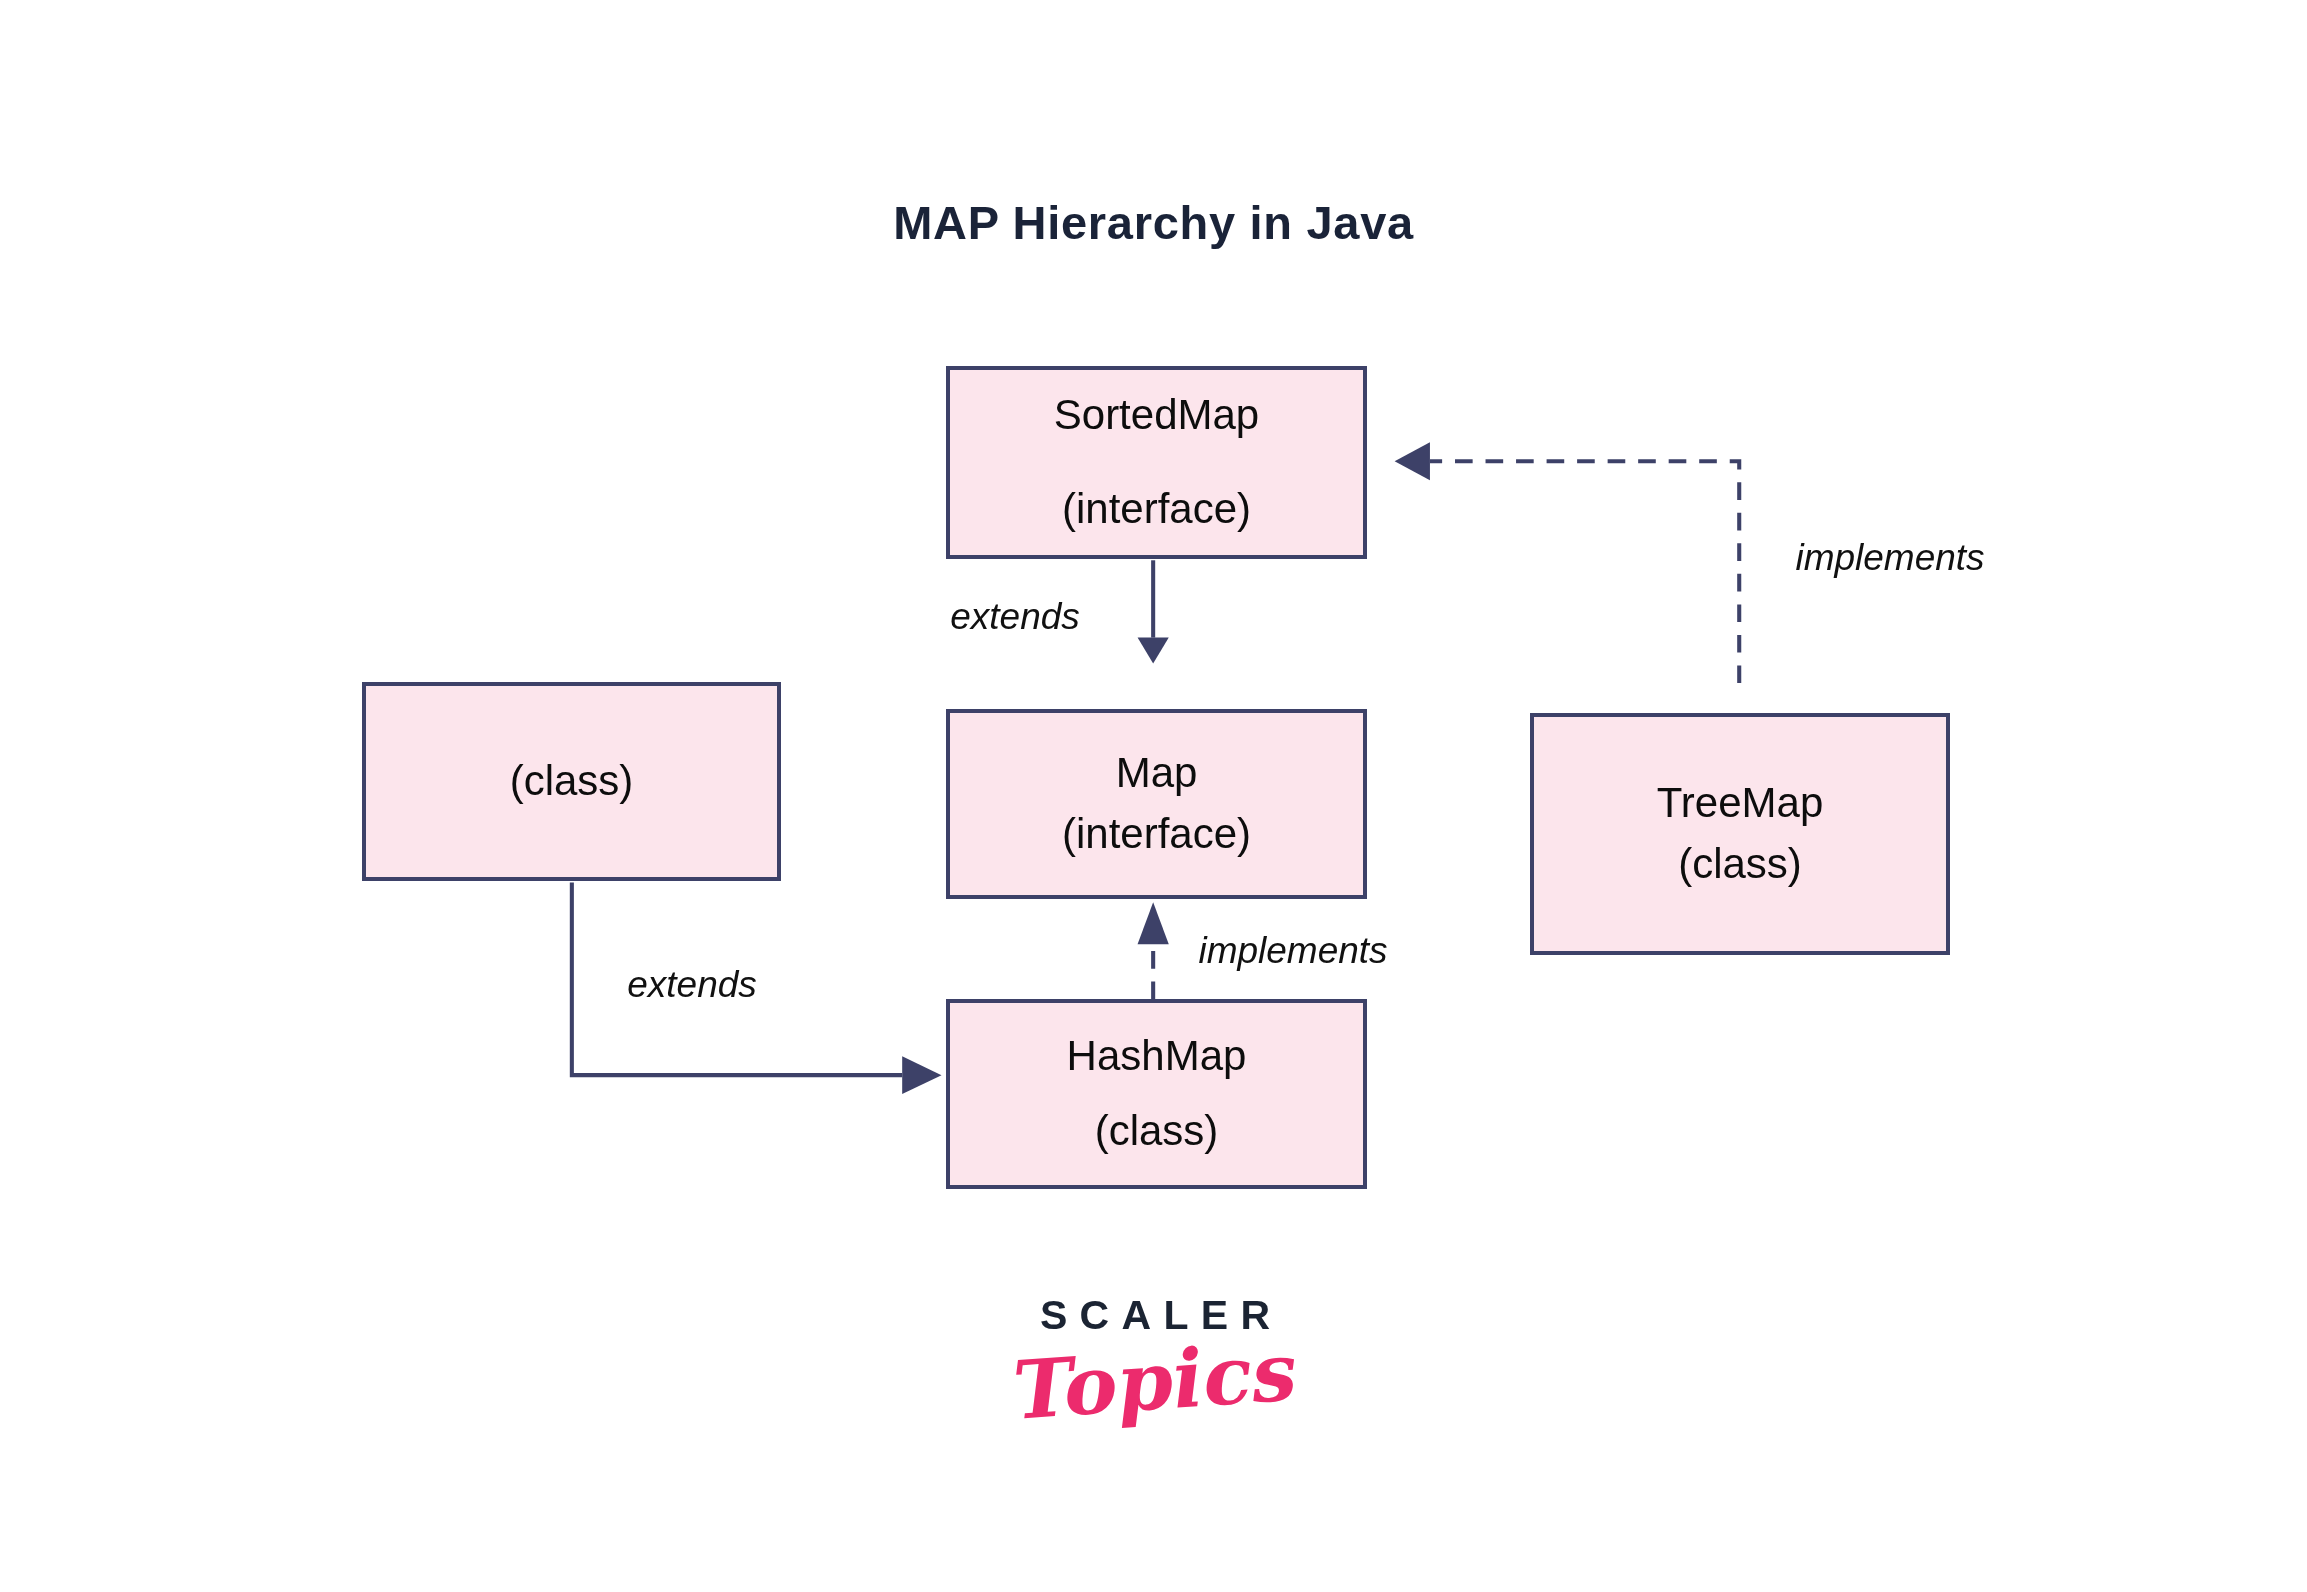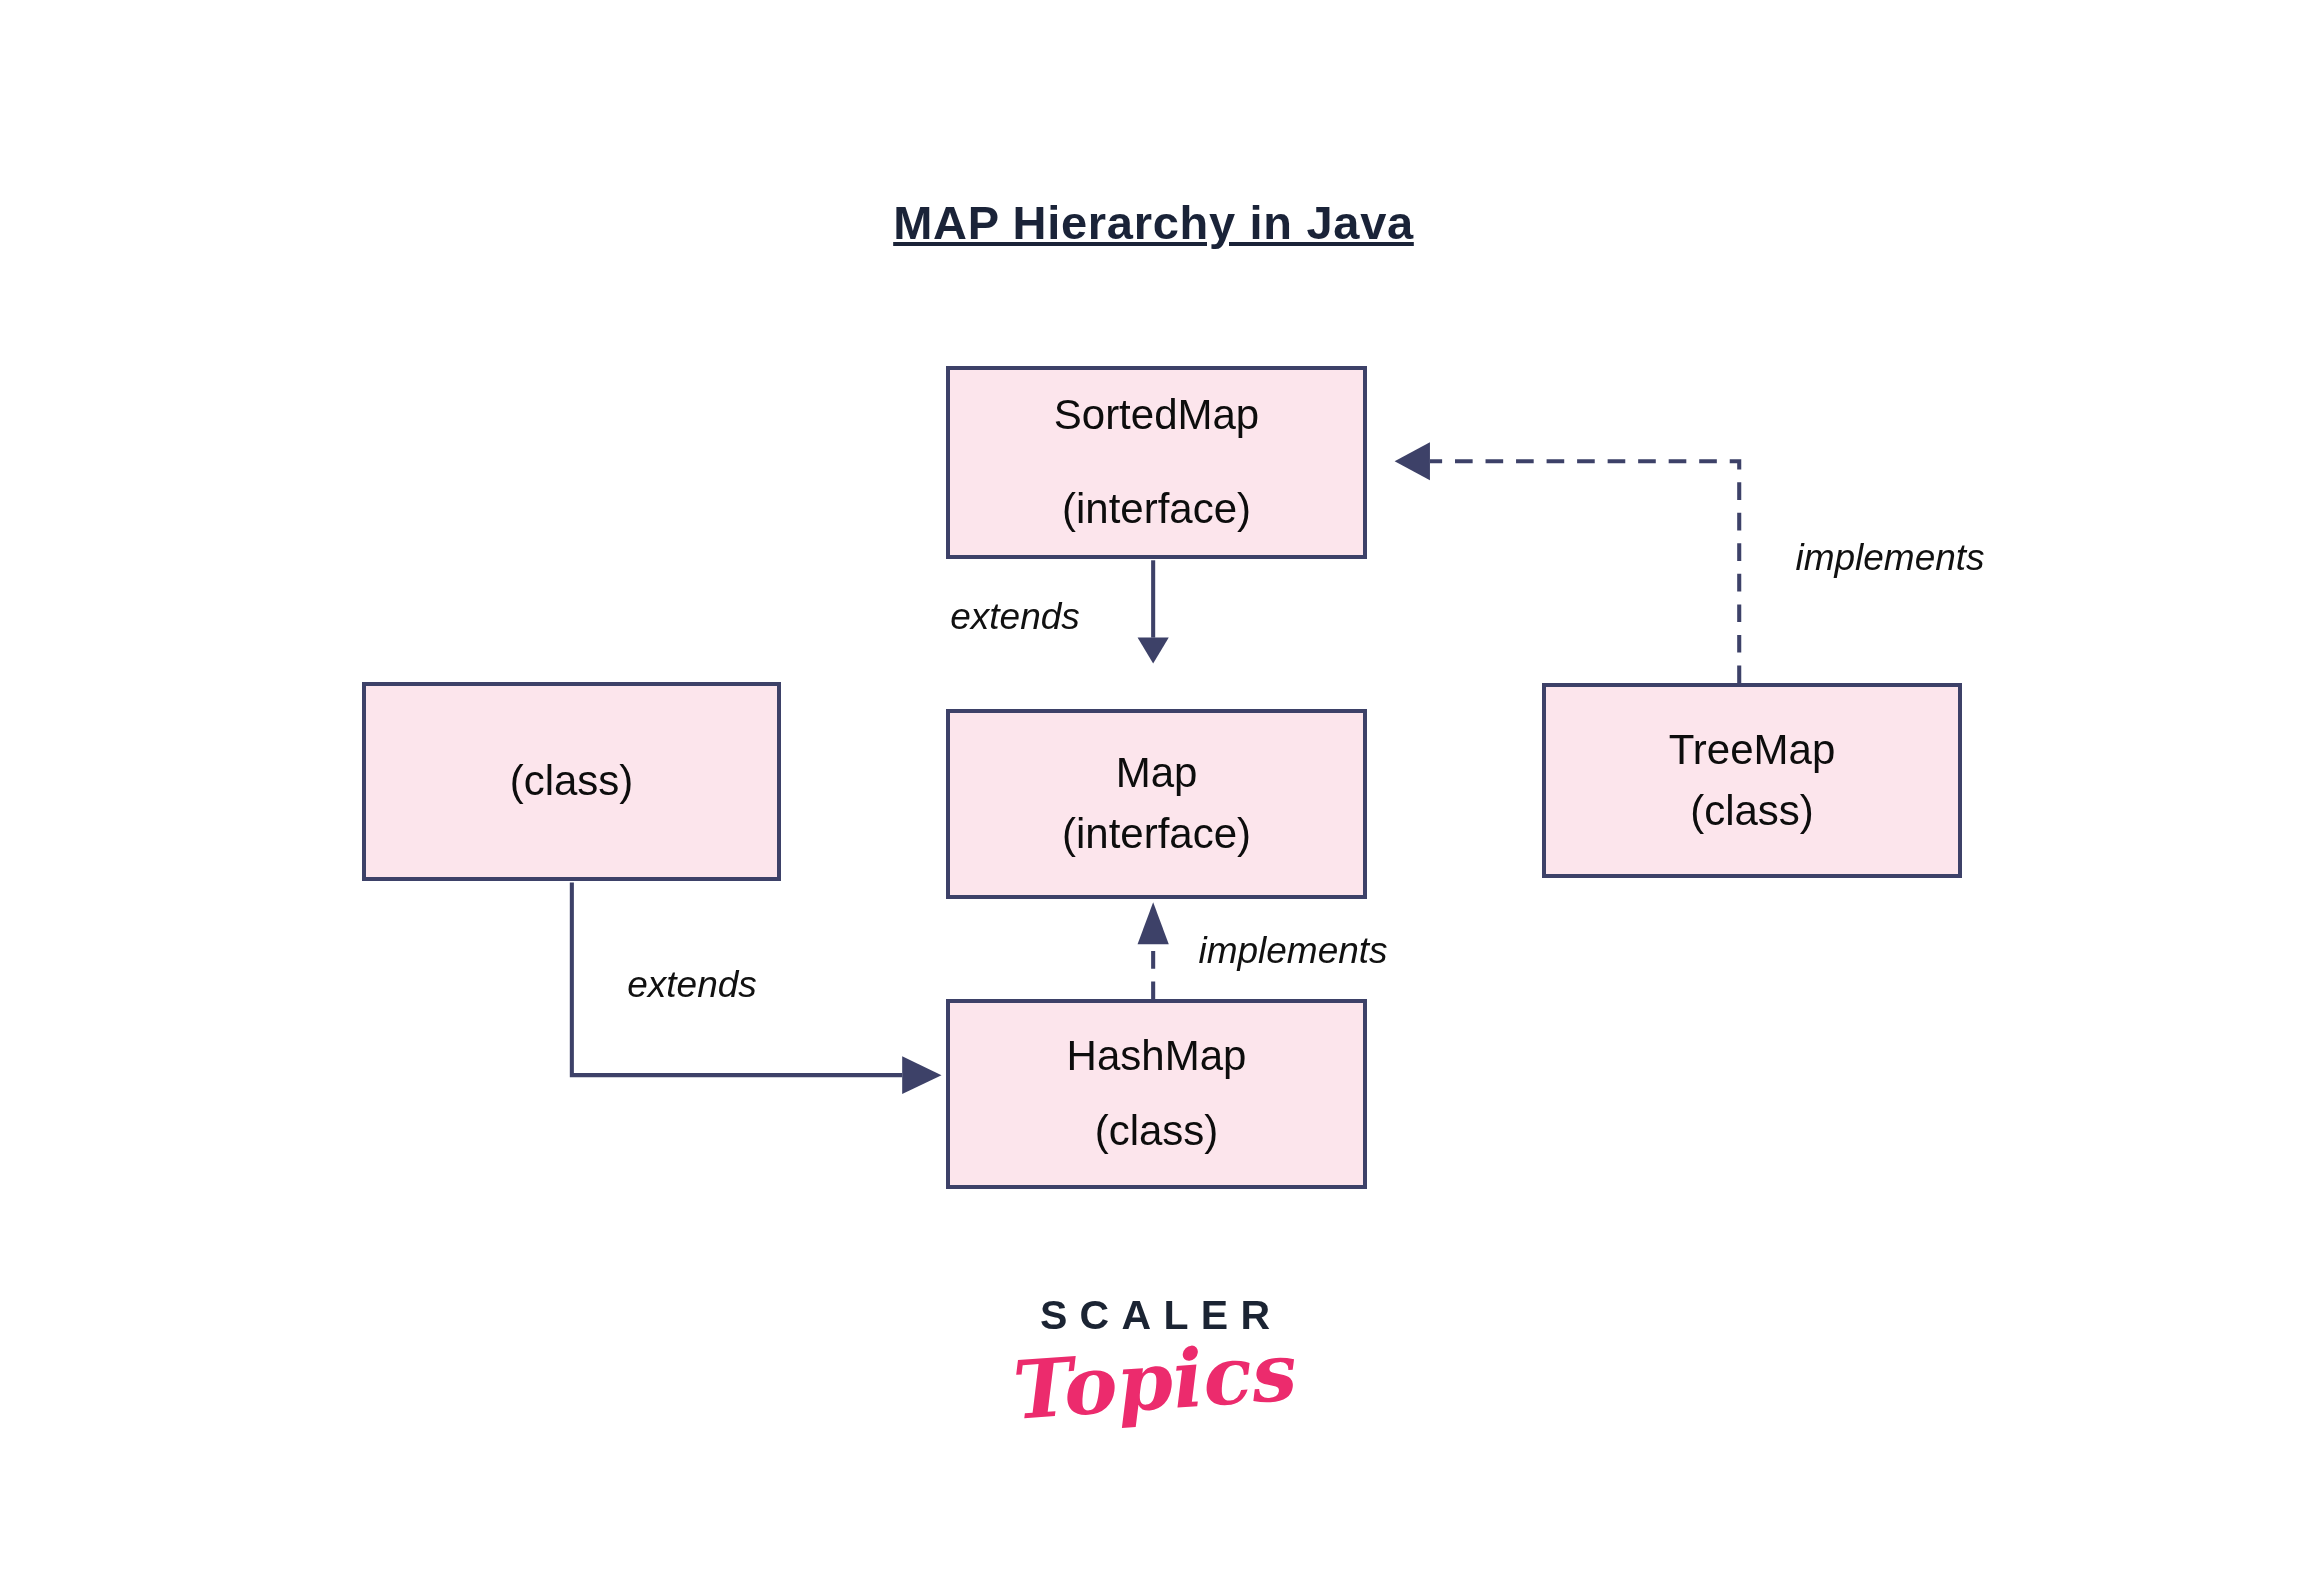--- a/index.html
+++ b/index.html
@@ -22,21 +22,20 @@
     overflow:hidden;
   }
   .title{
     position:absolute;
     left:0; right:0; top:195px;
     text-align:center;
     font-size:47px;
     font-weight:700;
     color:var(--title-color);
     letter-spacing:0.7px;
-    text-decoration:underline;
   }
   svg.edges{
     position:absolute; left:0; top:0;
     width:2307px; height:1592px;
     pointer-events:none;
   }
   svg.edges .edge{
     fill:none;
     stroke:var(--line);
     stroke-width:6;
@@ -53,21 +52,21 @@
     align-items:center;
     justify-content:center;
     text-align:center;
     color:#0d0d0d;
     font-size:42px;
     line-height:1.45;
   }
   .n-sortedmap    { left:946px; top:366px;  width:421px; height:193px;gap:33px; }
   .n-map          { left:946px; top:685px; width:421px; height:190px;margin-top:24px; }
   .n-linkedhashmap{ left:362px;  top:682px; width:419px; height:199px; }
-  .n-treemap      { left:1530px; top:683px; width:420px; height:195px;margin-left:12px; }
+  .n-treemap      { left:1530px; top:713px; width:420px; height:242px; }
   .n-hashmap      { left:946px; top:999px; width:421px; height:190px;gap:14px; }
   .edge-label{
     position:absolute;
     transform:translate(-50%,-50%);
     font-size:37px;
     font-style:italic;
     color:var(--label-color);
     white-space:nowrap;
   }
   .l-extends-top    { left:1015px; top:617px;  }

